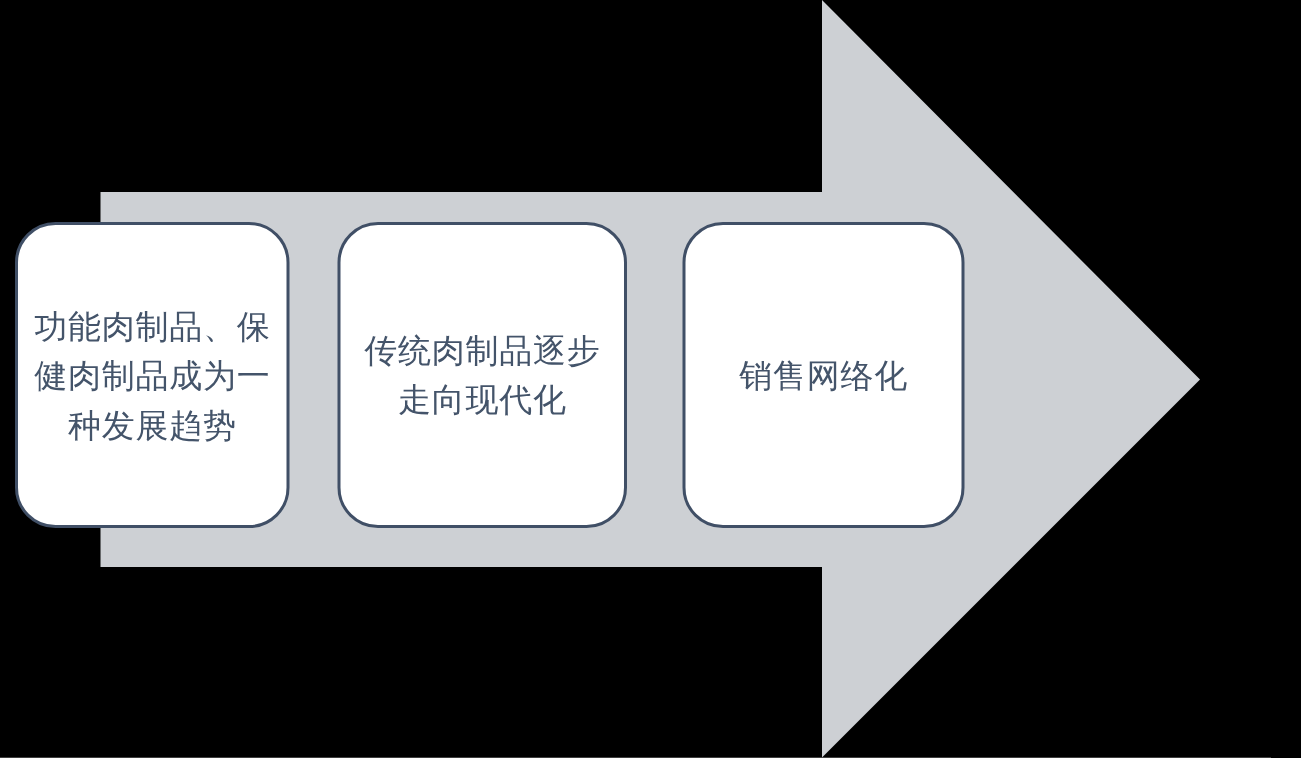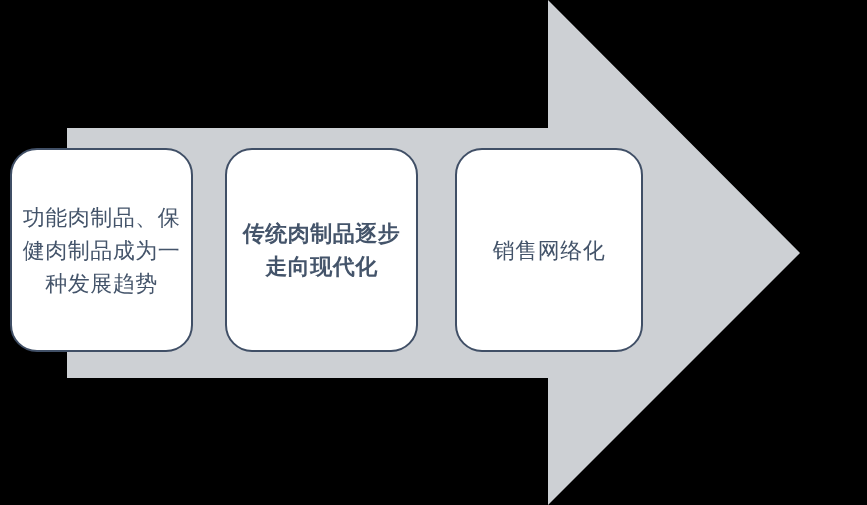--- a/index.html
+++ b/index.html
@@ -36,21 +36,21 @@
     text-align: center;
   }
   .step-label {
     color: #44546a;
     font-size: 22px;
     line-height: 33px;
     white-space: pre-line;
     letter-spacing: 0.5px;
   }
   .step-box.b1 { left: 10px;  width: 183px; }
-  .step-box.b2 { left: 225px; width: 193px; font-weight: bold; }
+  .step-box.b2 { left: 225px; width: 193px; }
   .step-box.b3 { left: 455px; width: 188px; }
   .step-box.b4 { left: 674px; width: 188px; }
 </style>
 </head>
 <body>
 
 <div class="stage">
 
   <svg class="arrow-svg" viewBox="0 0 867 505" aria-hidden="true">
     <polygon points="67,128 548,128 548,0 800,253 548,505 548,378 67,378" fill="#cdd0d4"></polygon>

